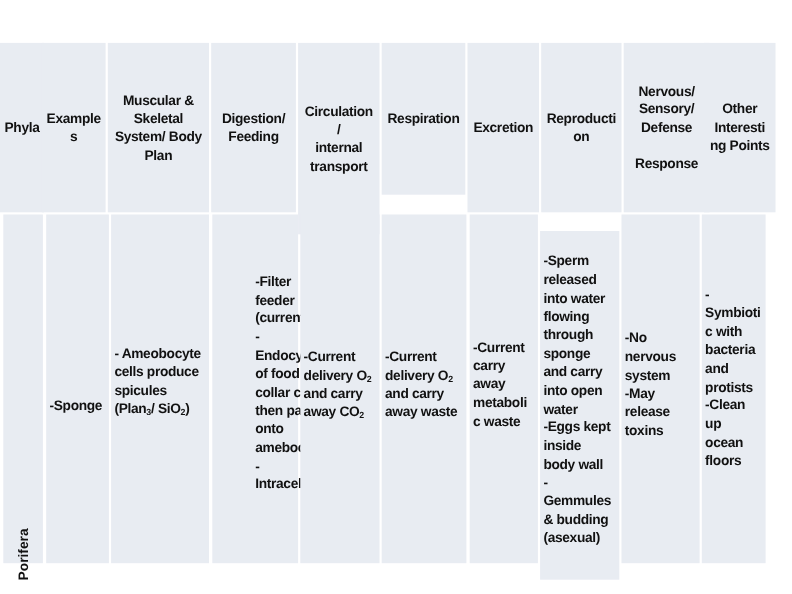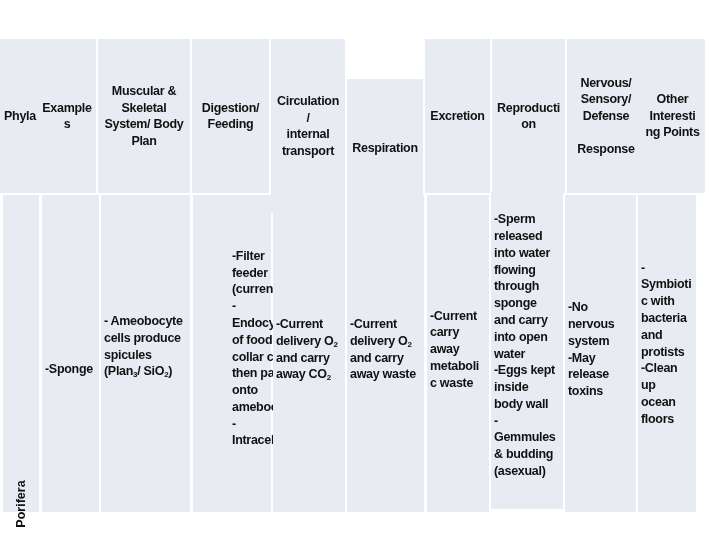--- a/index.html
+++ b/index.html
@@ -71,21 +71,21 @@
 <div class="cell hdr" style="left:192px;top:39px;width:77px;height:154px;">
   <div class="txt">Digestion/
 Feeding</div>
 </div>
 <div class="cell hdr" style="left:271px;top:39px;width:74px;height:174px;">
   <div class="txt">Circulation
 /
 internal
 transport</div>
 </div>
-<div class="cell hdr" style="left:347px;top:39px;width:76px;height:138px;margin-top:40px;">
+<div class="cell hdr" style="left:347px;top:39px;width:76px;height:138px;">
   <div class="txt">Respiration</div>
 </div>
 <div class="cell hdr" style="left:425px;top:39px;width:65px;height:154px;">
   <div class="txt">Excretion</div>
 </div>
 <div class="cell hdr" style="left:492px;top:39px;width:73px;height:154px;">
   <div class="txt">Reproducti
 on</div>
 </div>
 <div class="cell hdr" style="left:567px;top:39px;width:78px;height:154px;">
@@ -145,21 +145,21 @@
     <div>away waste</div>
   </div>
 </div>
 <div class="cell body" style="left:427px;top:195px;width:62px;height:317px;">
   <div class="txt" style="margin-top:-8px;">-Current
 carry
 away
 metaboli
 c waste</div>
 </div>
-<div class="cell body" style="left:491px;top:192px;width:72px;height:317px;">
+<div class="cell body" style="left:491px;top:210px;width:72px;height:317px;">
   <div class="txt" style="margin-top:-10px;">-Sperm
 released
 into water
 flowing
 through
 sponge
 and carry
 into open
 water
 -Eggs kept

